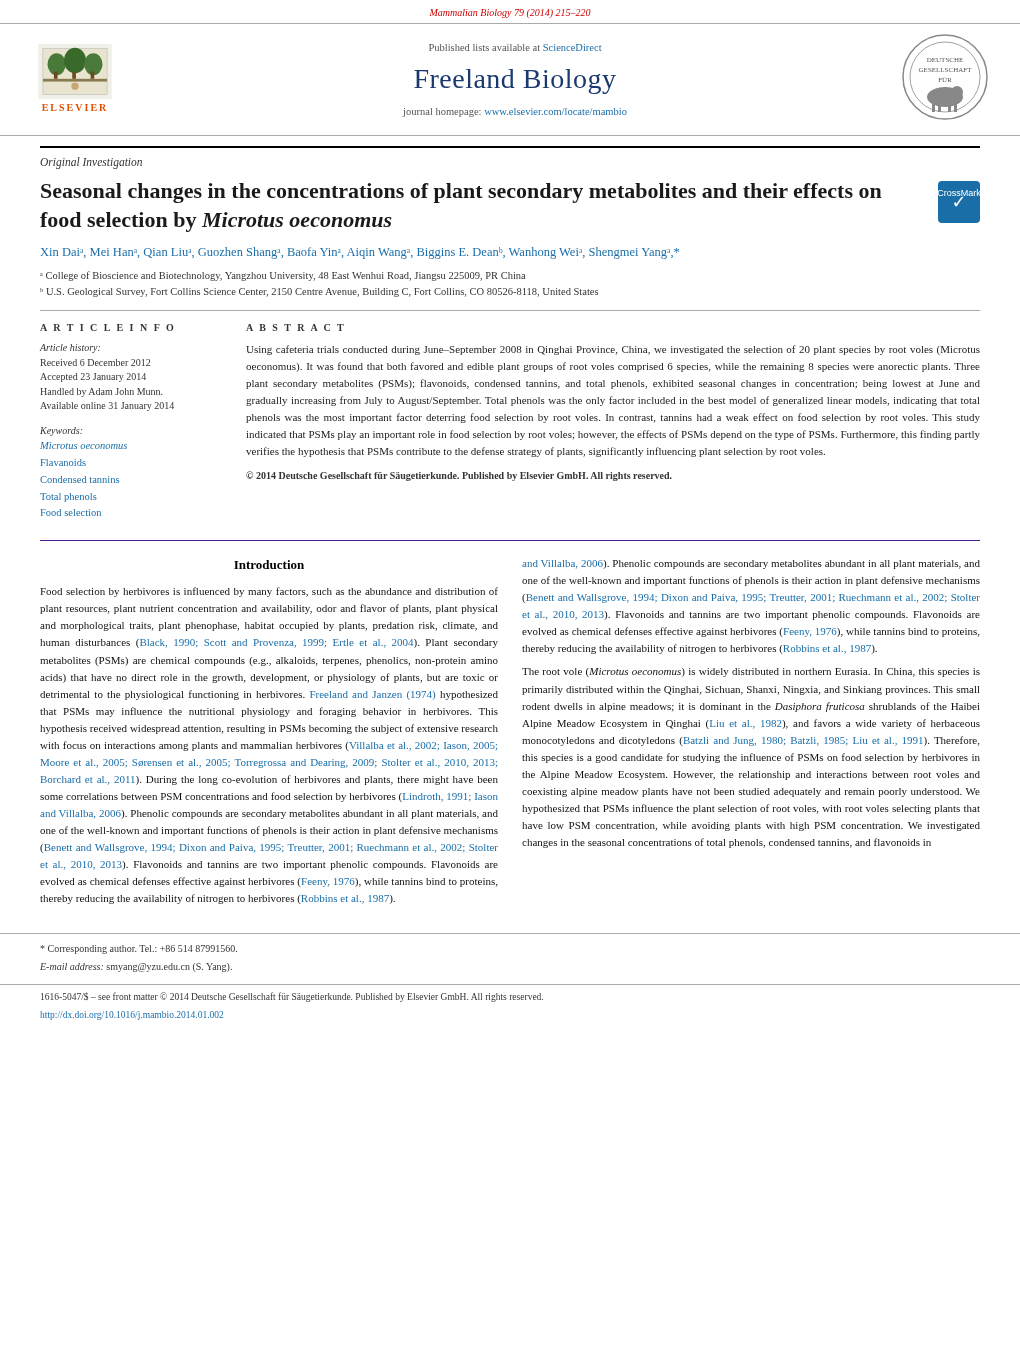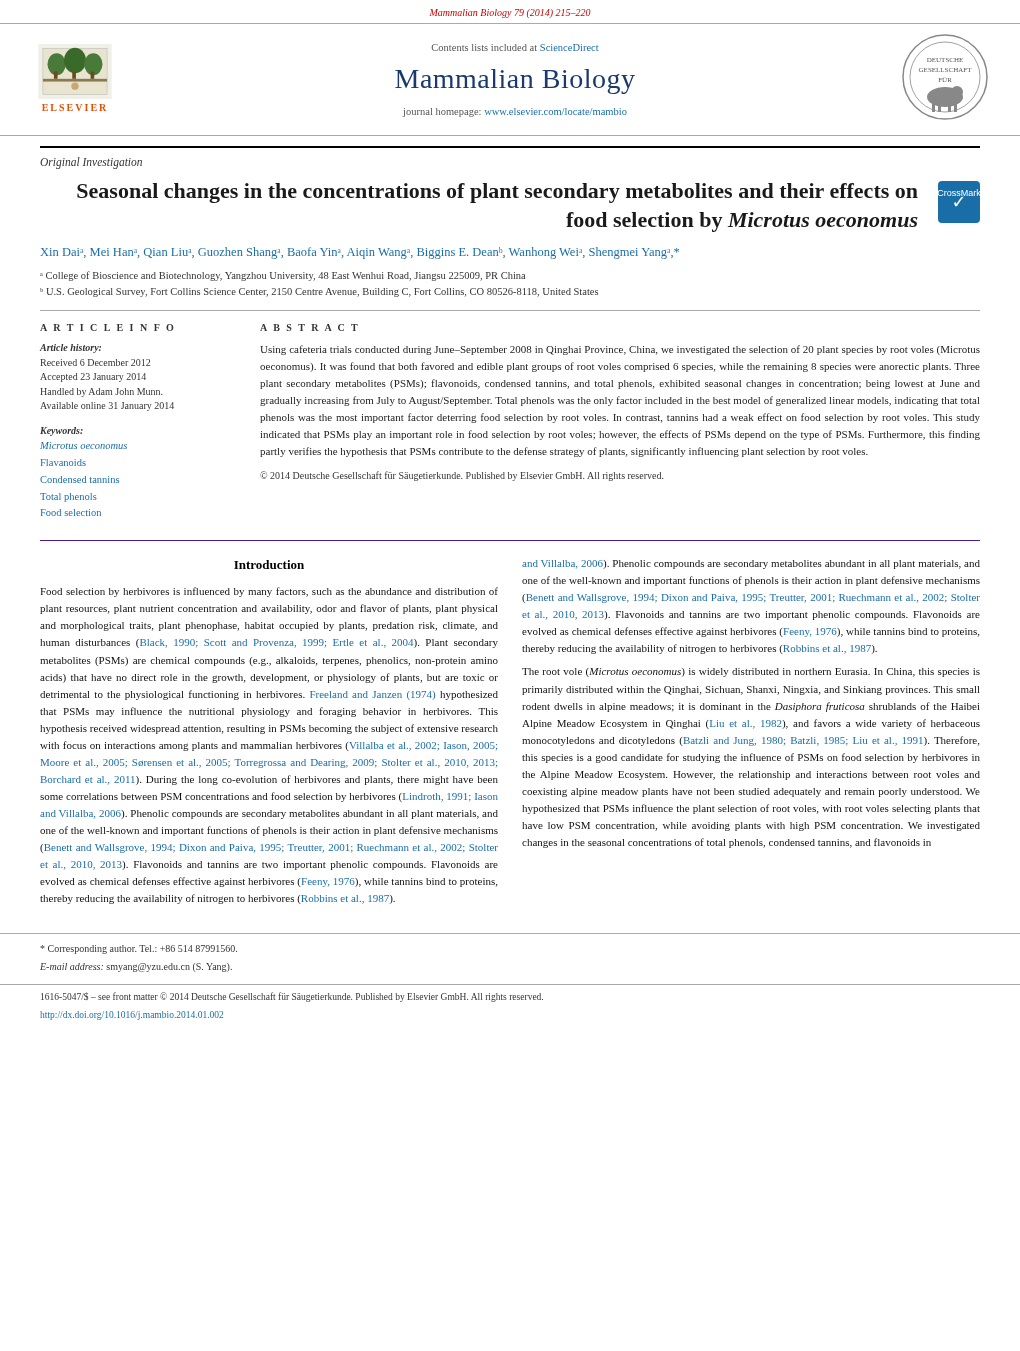--- a/index.html
+++ b/index.html
@@ -107,21 +107,20 @@
       margin-bottom: 8px;
     }
 
     .article-title {
       font-size: 22px;
       font-weight: bold;
       color: #1a1a1a;
       line-height: 1.3;
       flex: 1;
       padding-right: 20px;
-      text-align: right;
     }
 
     .article-title em {
       font-style: italic;
     }
 
     .authors {
       font-size: 12.5px;
       color: #1a6ea8;
       margin-bottom: 6px;
@@ -138,21 +137,21 @@
 
     .divider {
       border: none;
       border-top: 1px solid #aaa;
       margin: 8px 0;
     }
 
     
     .info-abstract-row {
       display: flex;
-      gap: 20px;
+      gap: 6px;
       margin-top: 10px;
     }
 
     .article-info {
       width: 200px;
       min-width: 200px;
     }
 
     .section-heading-sm {
       font-size: 10px;
@@ -160,21 +159,21 @@
       font-weight: bold;
       color: #333;
       text-transform: uppercase;
       margin-bottom: 6px;
     }
 
     .info-label {
       font-size: 10px;
       font-style: italic;
       color: #333;
-      font-weight: bold;
+      font-weight: normal;
       margin-top: 6px;
     }
 
     .info-value {
       font-size: 10px;
       color: #333;
     }
 
     .keywords-section {
       margin-top: 10px;
@@ -199,20 +198,21 @@
       font-size: 11px;
       color: #222;
       line-height: 1.55;
       text-align: justify;
     }
 
     .copyright-line {
       font-size: 10px;
       color: #333;
       margin-top: 8px;
+      font-weight: bold;
     }
 
     
     .body-columns {
       display: flex;
       gap: 24px;
       margin-top: 18px;
       border-top: 1px solid #4c1d95;
       padding-top: 14px;
     }
@@ -302,24 +302,24 @@
 
       <rect x="5" y="38" width="70" height="3" fill="#8a7a50"></rect>
 
       <circle cx="40" cy="46" r="4" fill="#c8a870"></circle>
     </svg>
     <span class="elsevier-label">ELSEVIER</span>
   </div>
 
   <div class="journal-center">
     <div class="contents-link">
-      <span>Contents lists included at</span>
+      <span>Published lists available at</span>
       <a href="#" style="color:#1a6ea8;">ScienceDirect</a>
     </div>
-    <div class="journal-title-main">Mammalian Biology</div>
+    <div class="journal-title-main">Freeland Biology</div>
     <div class="journal-homepage">
       <span>journal homepage:</span>
       <a href="#" style="color:#1a6ea8;">www.elsevier.com/locate/mambio</a>
     </div>
   </div>
 
   <div style="width:90px;">
     <svg width="90" height="90" viewBox="0 0 90 90">
       <circle cx="45" cy="45" r="42" fill="none" stroke="#888" stroke-width="1.5"></circle>
       <circle cx="45" cy="45" r="35" fill="none" stroke="#888" stroke-width="0.8"></circle>

